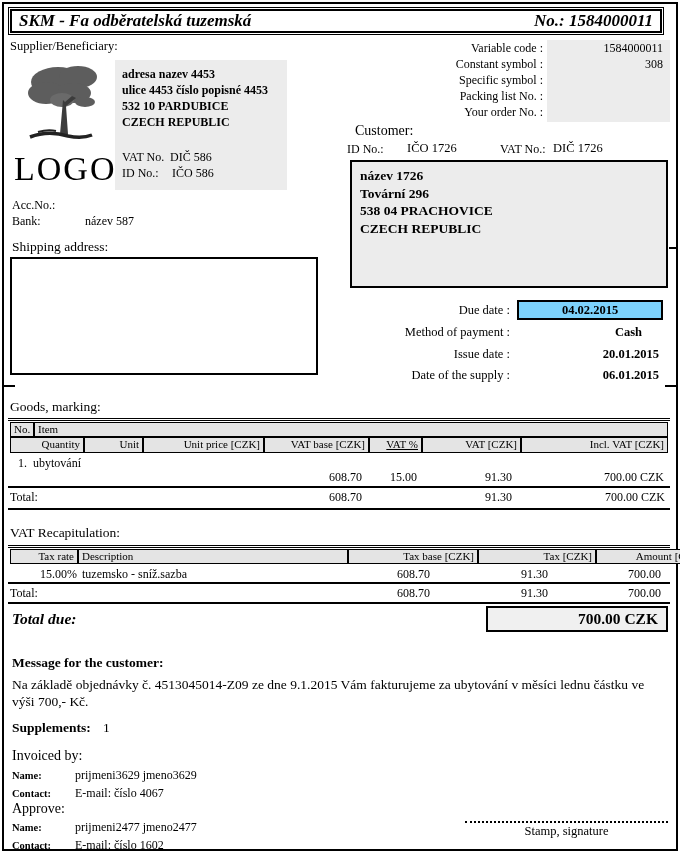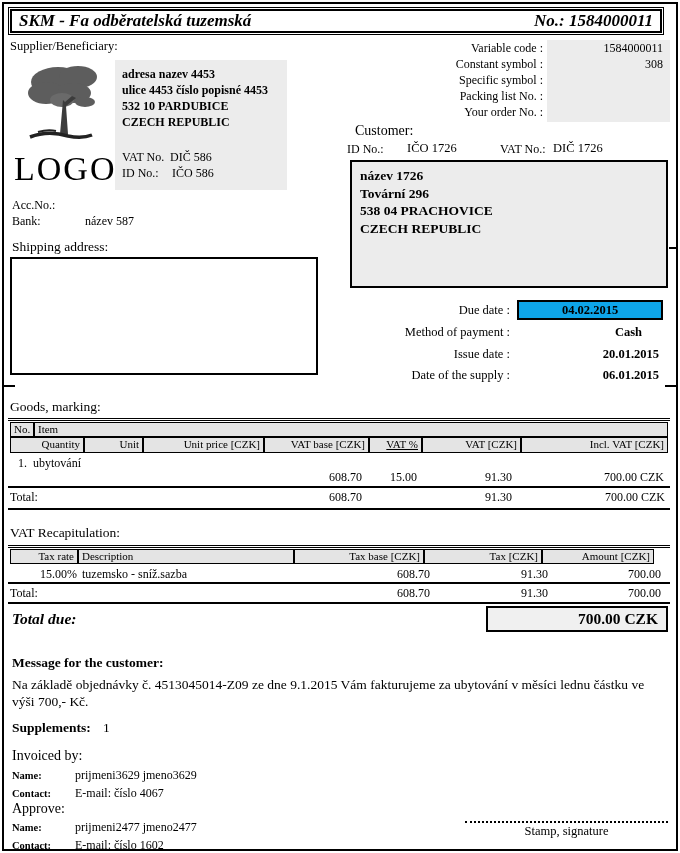--- a/index.html
+++ b/index.html
@@ -17,21 +17,21 @@
   .lbl12 { font-size:12px; }
   .lbl125 { font-size:12.5px; }
   .sec-label { font-size:13.5px; }
   .gray { background:#ececec; }
   .codes-label { font-size:12px; }
   .codes-value { font-size:12px; }
   .addr { font-size:12px; font-weight:bold; line-height:16.5px; }
   .cust-box { position:absolute; left:350px; top:160px; width:318px; height:128px; border:2px solid #000; background:#ececec; box-sizing:border-box; padding:5px 0 0 8px; }
   .cust-box div { font-size:13.5px; font-weight:bold; line-height:17.5px; white-space:nowrap; }
   .ship-box { position:absolute; left:10px; top:257px; width:308px; height:118px; border:2px solid #000; box-sizing:border-box; background:#fff; }
-  .due-box { position:absolute; left:517px; top:300px; width:146px; height:20px; border:2px solid #000; box-sizing:border-box; background:#0ea5e9; text-align:center; font-size:12.5px; font-weight:bold; line-height:16px; }
+  .due-box { position:absolute; left:517px; top:300px; width:146px; height:20px; border:2px solid #000; box-sizing:border-box; background:#7dd3fc; text-align:center; font-size:12.5px; font-weight:bold; line-height:16px; }
   .pay-label { font-size:12.5px; }
   .pay-value { font-size:12.5px; font-weight:bold; }
   .hrow { position:absolute; display:flex; }
   .hcell { background:#e4e4e4; border:1px solid #000; box-sizing:border-box; font-size:11px; line-height:13px; padding:0 3px; overflow:hidden; white-space:nowrap; }
   .hcell.r { text-align:right; }
   .dline { position:absolute; border-top:3px double #000; height:0; }
   .tline { position:absolute; border-top:2px solid #000; height:0; }
   .cell12 { font-size:12px; }
   .totdue-label { font-size:15.5px; font-weight:bold; font-style:italic; }
   .totdue-box { position:absolute; left:486px; top:606px; width:182px; height:26px; border:2px solid #000; box-sizing:border-box; background:#f0f0f0; text-align:right; font-size:15.5px; font-weight:bold; line-height:21px; padding-right:8px; }
@@ -152,21 +152,21 @@
   <div class="abs cell12 b" style="left:10px; top:490px;">Total:</div>
   <div class="abs cell12 b r" style="left:267px; top:490px; width:95px;">608.70</div>
   <div class="abs cell12 b r" style="left:422px; top:490px; width:90px;">91.30</div>
   <div class="abs cell12 b r" style="left:521px; top:490px; width:144px;">700.00 CZK</div>
   <div class="tline" style="left:8px; top:508px; width:662px;"></div>
 
   <div class="abs sec-label" style="left:10px; top:525px;">VAT Recapitulation:</div>
   <div class="dline" style="left:8px; top:545px; width:662px;"></div>
   <div class="hrow" style="left:10px; top:549px;">
     <div class="hcell r" style="width:68px; height:15px;">Tax rate</div>
-    <div class="hcell" style="width:216px; height:15px;">Description</div>
+    <div class="hcell" style="width:270px; height:15px;">Description</div>
     <div class="hcell r" style="width:130px; height:15px;">Tax base [CZK]</div>
     <div class="hcell r" style="width:118px; height:15px;">Tax [CZK]</div>
     <div class="hcell r" style="width:112px; height:15px;">Amount [CZK]</div>
   </div>
   <div class="abs cell12 r" style="left:12px; top:567px; width:65px;">15.00%</div>
   <div class="abs cell12" style="left:82px; top:567px;">tuzemsko - sníž.sazba</div>
   <div class="abs cell12 r" style="left:310px; top:567px; width:120px;">608.70</div>
   <div class="abs cell12 r" style="left:438px; top:567px; width:110px;">91.30</div>
   <div class="abs cell12 r" style="left:556px; top:567px; width:105px;">700.00</div>
   <div class="tline" style="left:8px; top:582px; width:662px;"></div>

